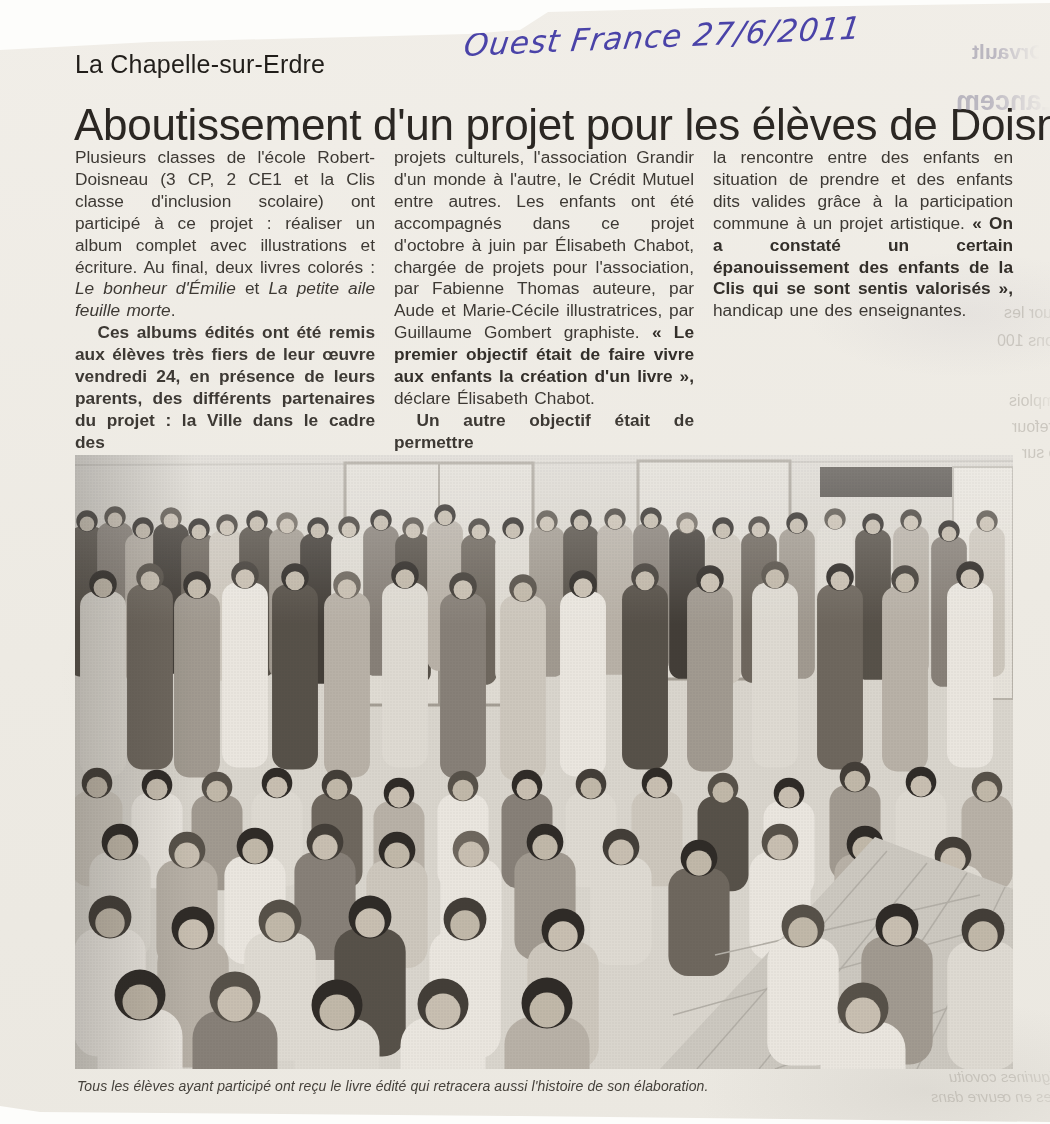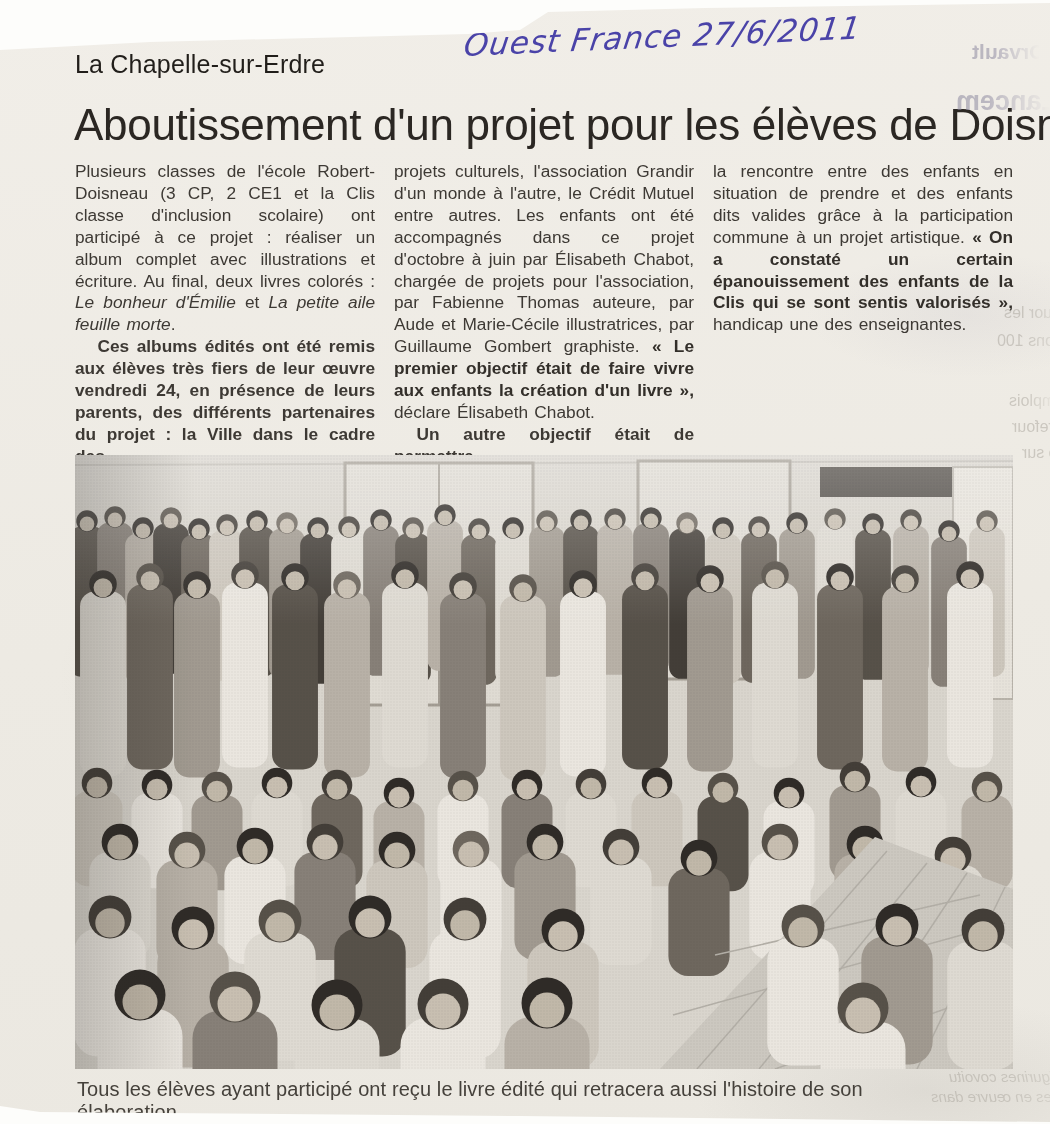--- a/index.html
+++ b/index.html
@@ -28,40 +28,40 @@
   .kicker{
     position:absolute;left:75px;top:50px;
     font-size:25px;font-weight:400;color:#211e1a;letter-spacing:.2px;
   }
   .headline{
     position:absolute;left:74px;top:100px;width:940px;
     font-size:44px;font-weight:400;color:#2b2723;letter-spacing:-.3px;
     white-space:nowrap;
   }
   .columns{
-    position:absolute;left:75px;top:161px;width:938px;
+    position:absolute;left:75px;top:147px;width:938px;
     display:flex;gap:19px;
   }
   .col{
     width:300px;flex:0 0 300px;
     font-size:17.3px;line-height:21.9px;color:#3d3934;
     text-align:justify;word-spacing:1.5px;
   }
   .col p{margin:0;}
   .col p.indent{text-indent:1.3em;font-weight:bold;}
   .seg-italic{font-style:italic;}
   .seg-bold{font-weight:700;color:#332f2a;}
   .photo{
     position:absolute;left:75px;top:455px;width:938px;height:614px;
     background:#d9d5cd;overflow:hidden;
   }
   .photo svg{display:block;}
   .caption{
     position:absolute;left:77px;top:1078px;width:880px;
-    font-size:20px;color:#45413b;letter-spacing:.1px;
+    font-size:14px;font-style:italic;color:#45413b;letter-spacing:.1px;
   }
   .ghost-layer{position:absolute;inset:0;pointer-events:none;}
   .ghost{
     position:absolute;white-space:nowrap;
     transform:scaleX(-1);
     -webkit-mask-image:linear-gradient(to left, #000 30%, transparent 92%);
     mask-image:linear-gradient(to left, #000 30%, transparent 92%);
   }
   .ghost-top{color:#8f8ba2;opacity:.55;}
   .ghost-right{color:#98938a;opacity:.40;font-size:16px;}

